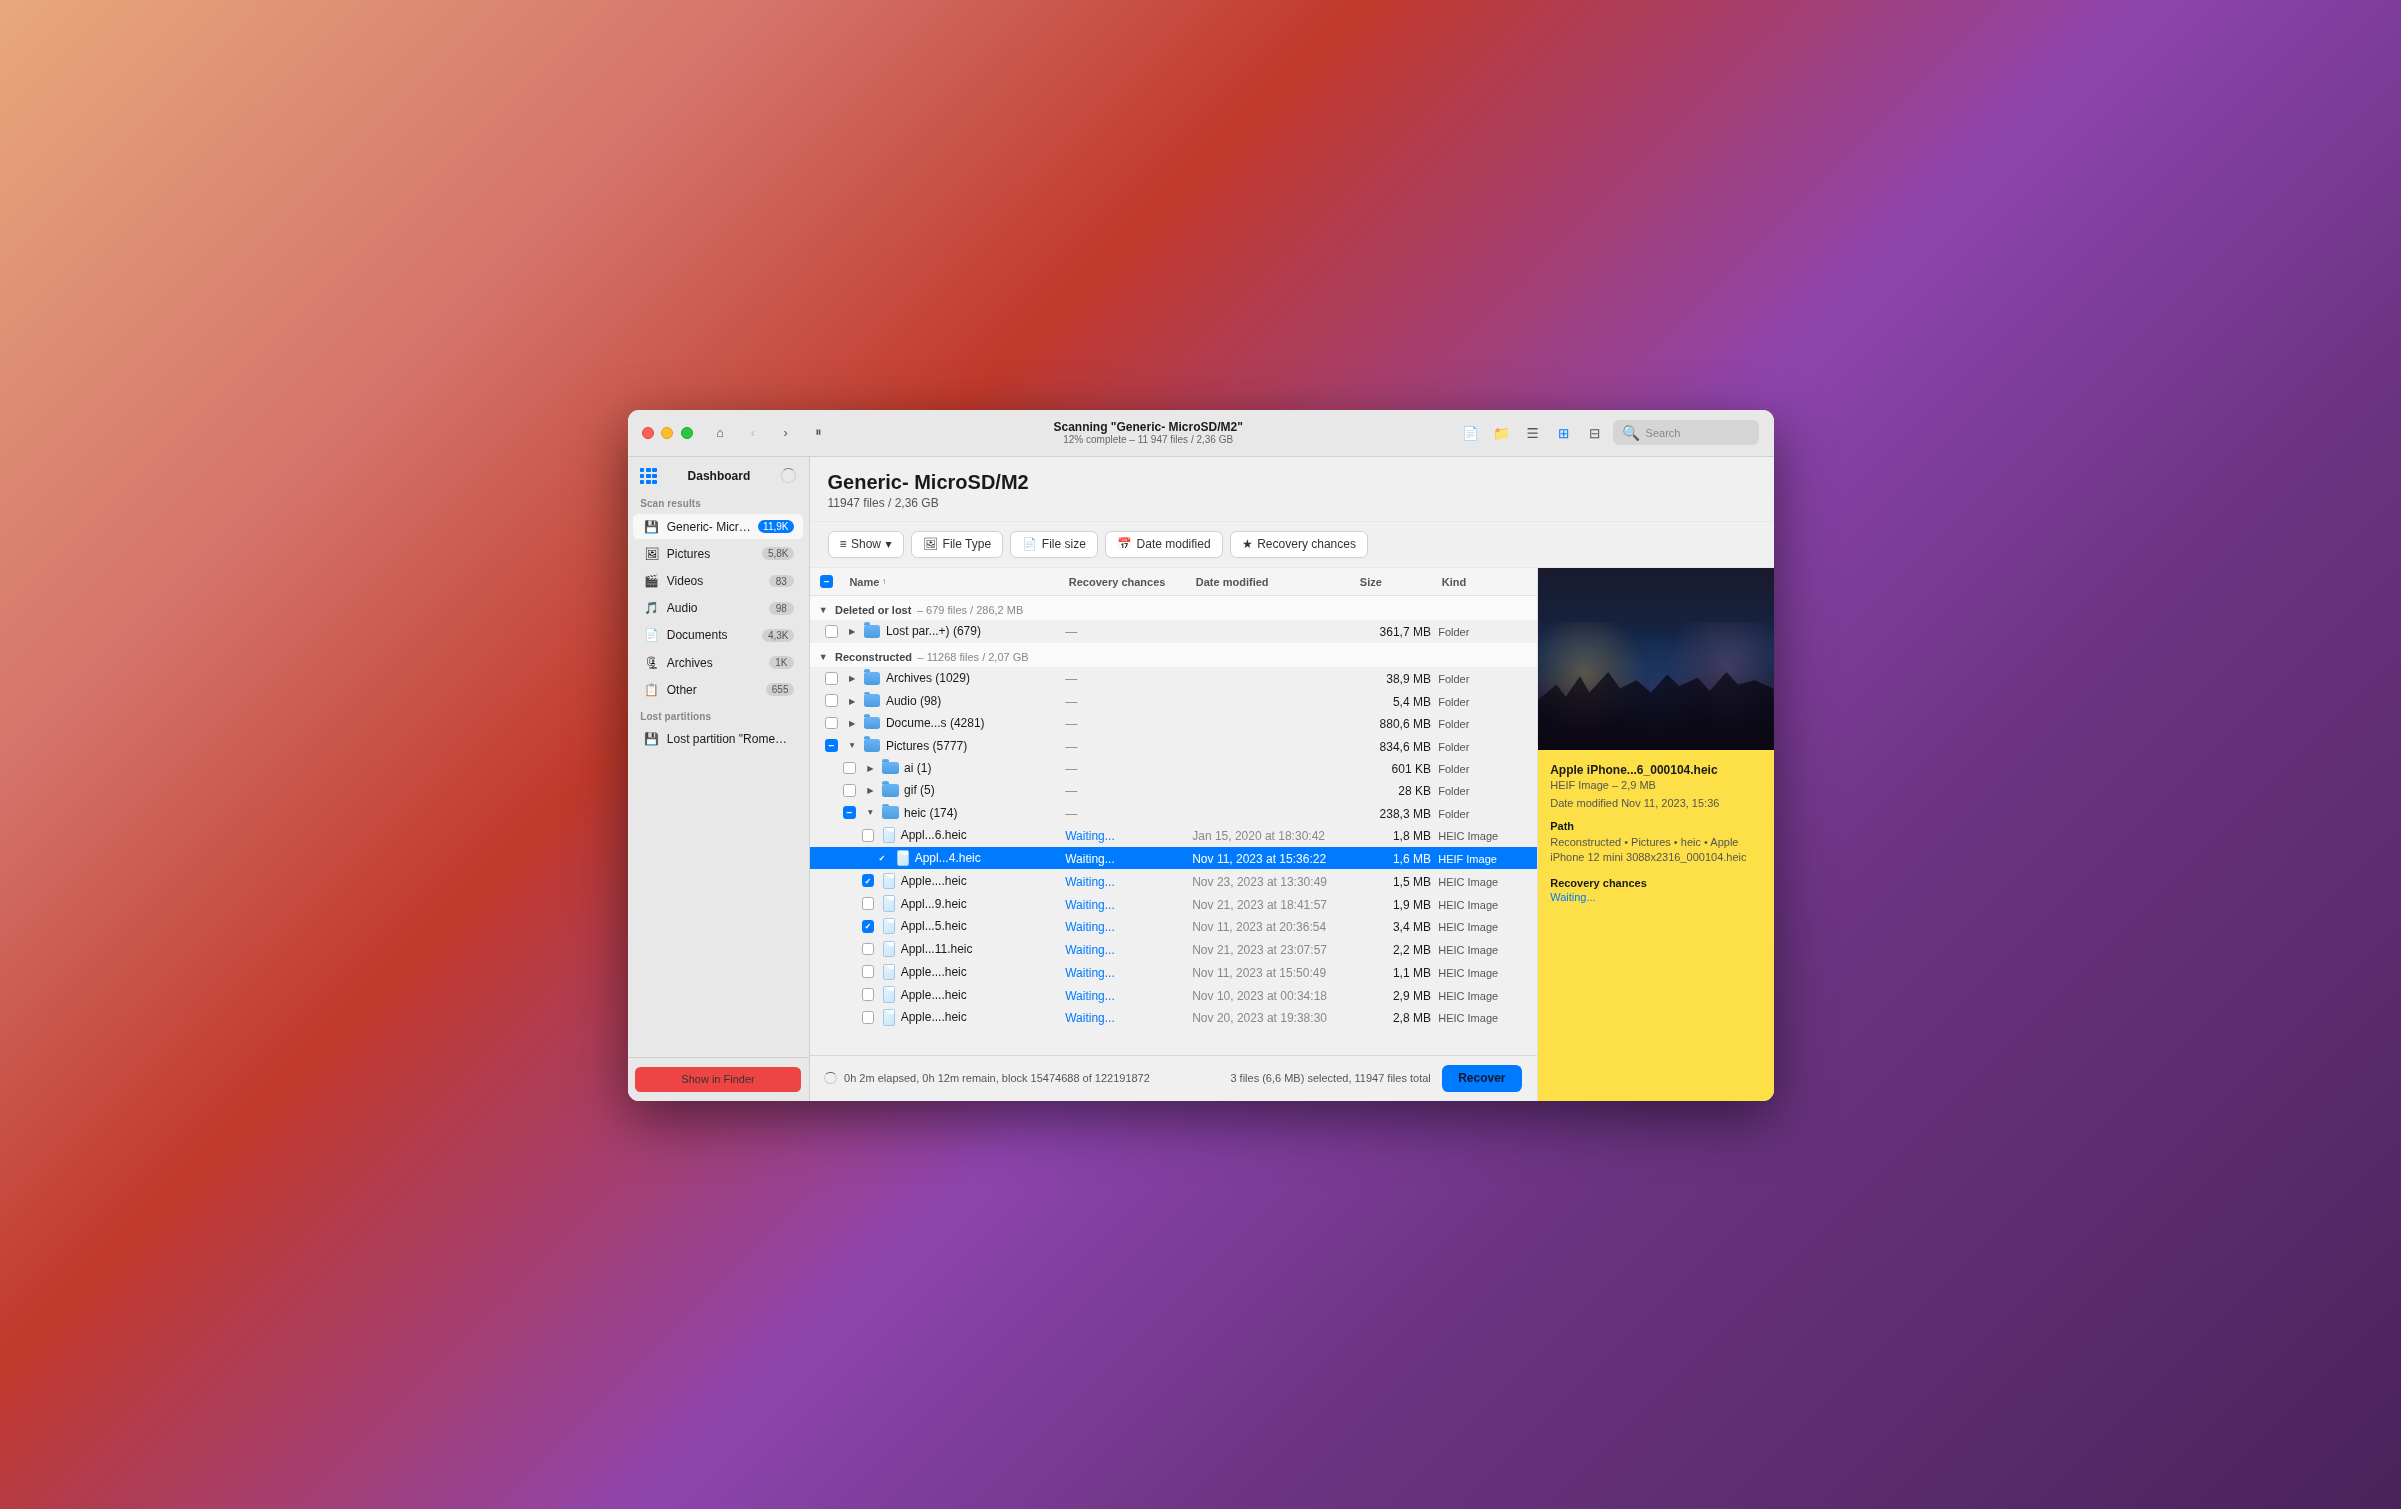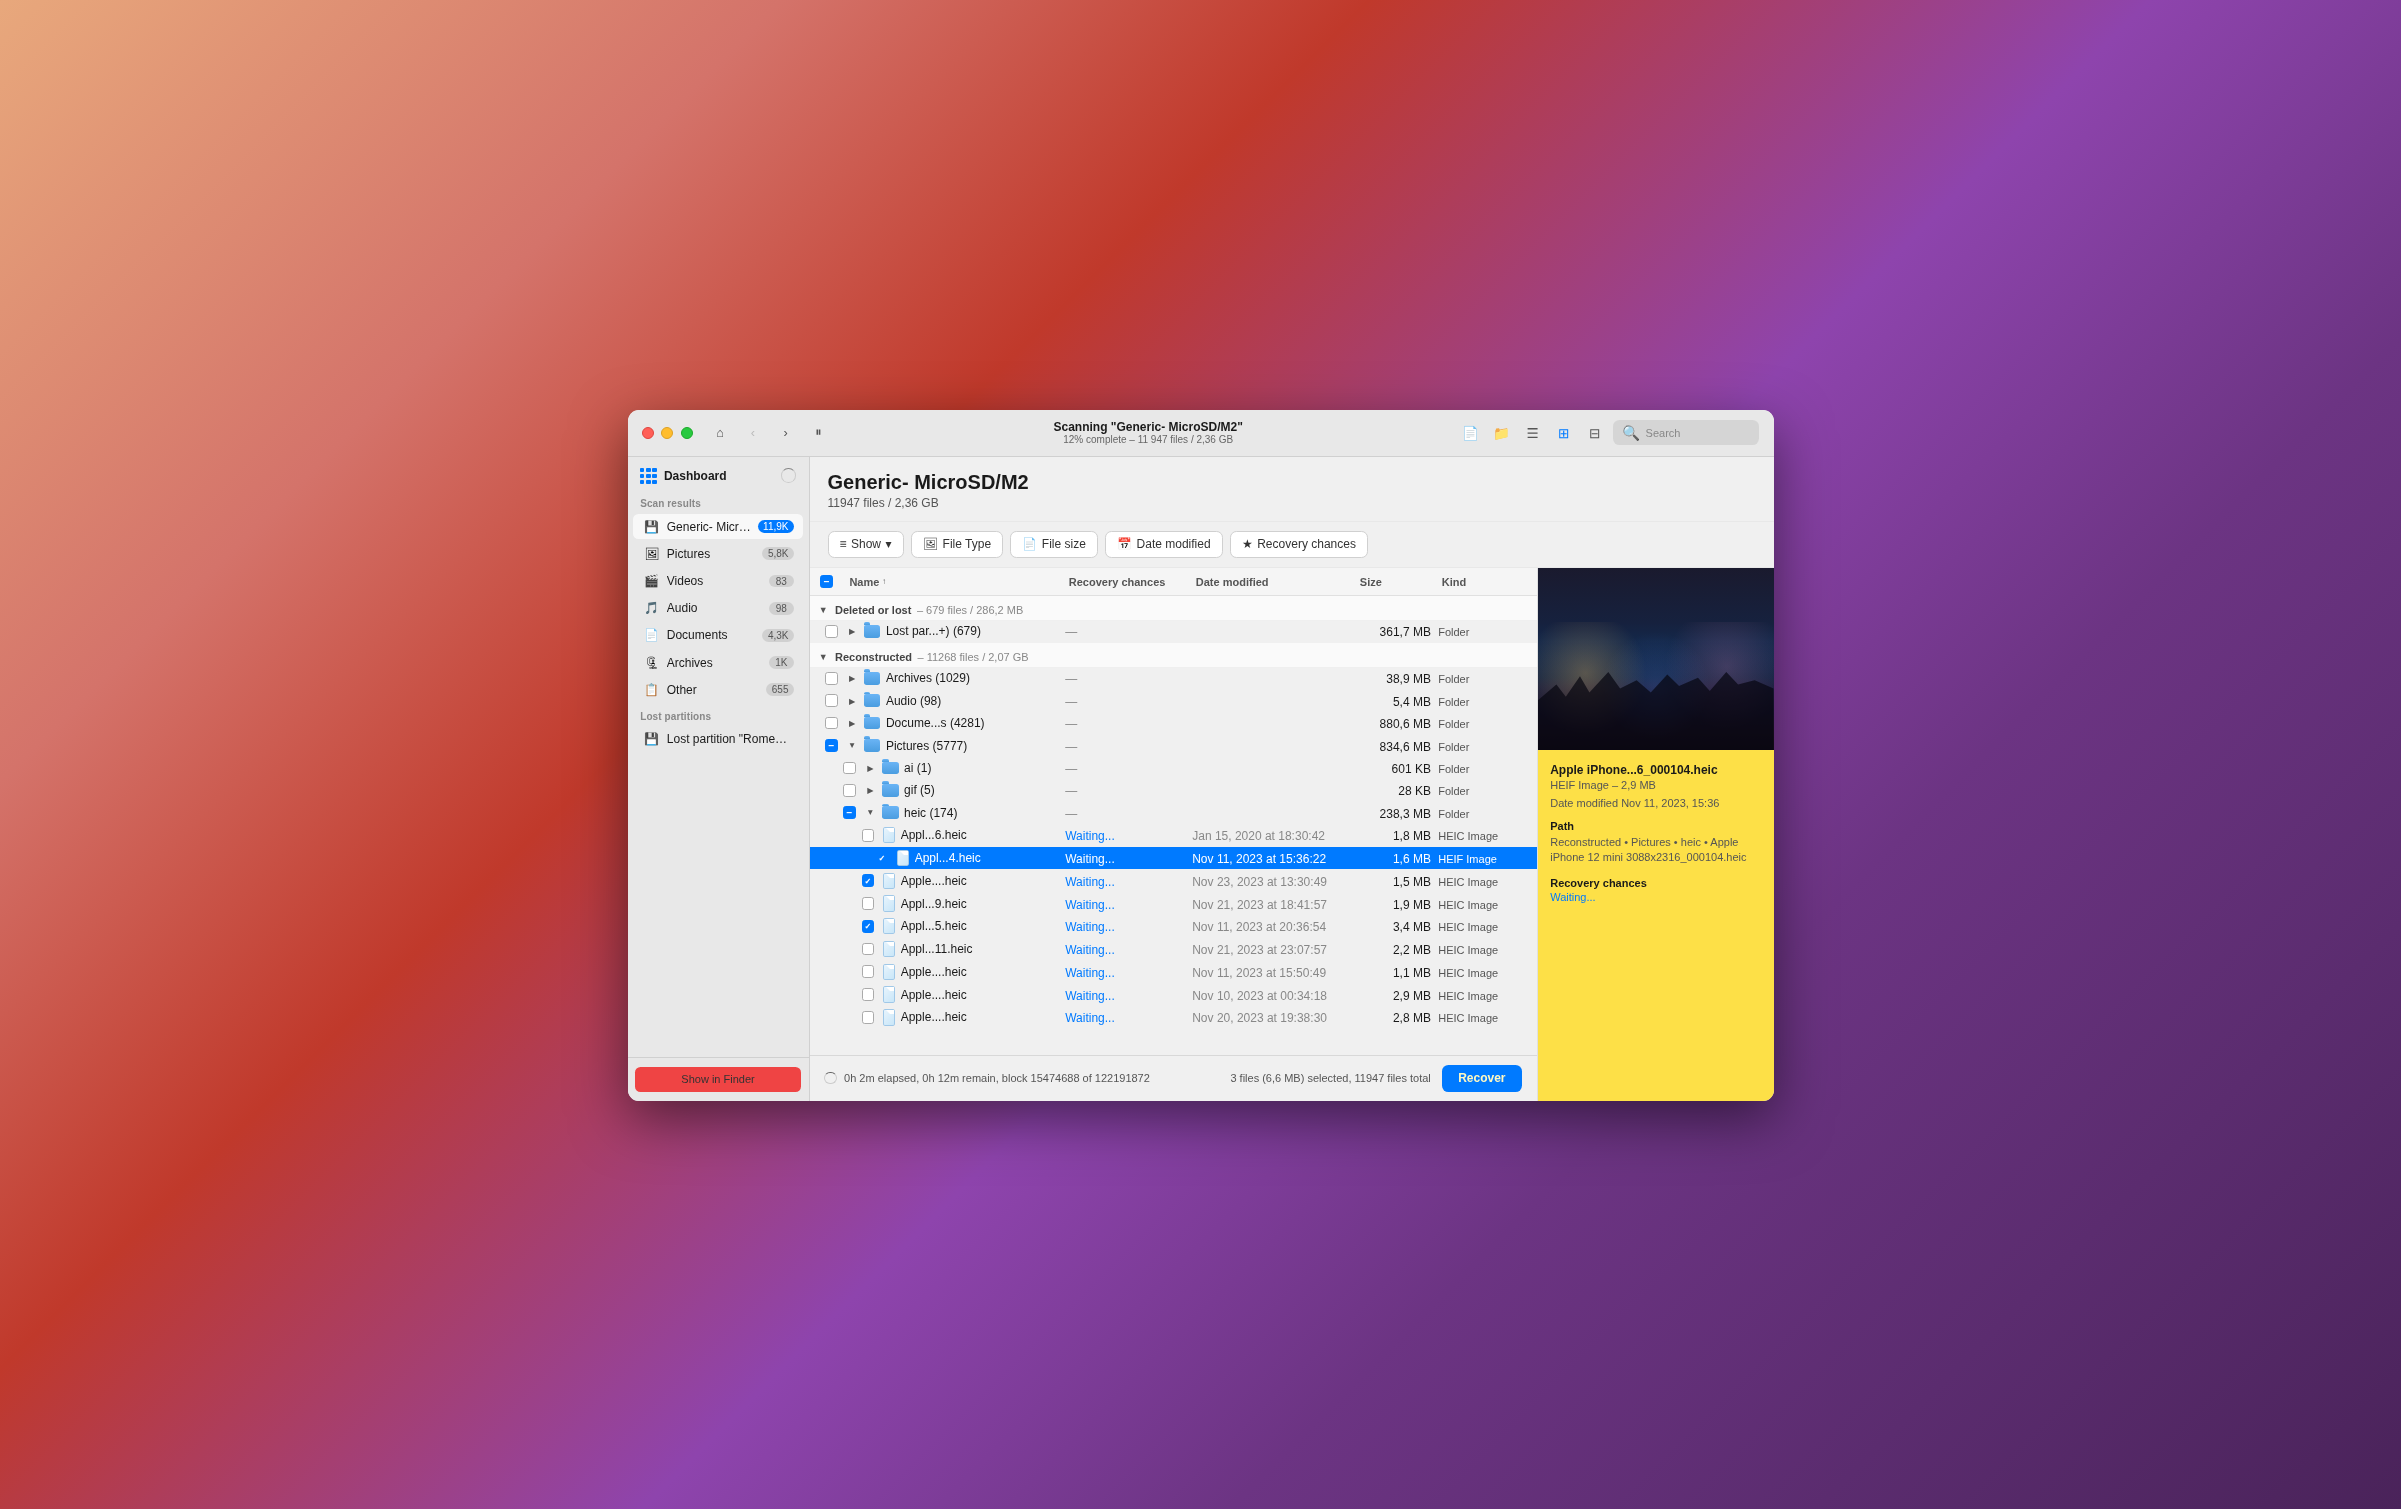--- a/index.html
+++ b/index.html
@@ -150,20 +150,21 @@
     }
     .dashboard-icon span {
       background: #007AFF;
       border-radius: 0.9px;
     }
     .sidebar-dashboard-label {
       font-size: 12px;
       font-weight: 600;
       color: #1a1a1a;
       flex: 1;
+      text-align: center;
     }
     .spinner {
       width: 14.6px; height: 14.6px;
       border: 1.8px solid #ccc;
       border-top-color: #888;
       border-radius: 50%;
       animation: spin 1s linear infinite;
     }
     @keyframes spin { to { transform: rotate(360deg); } }
 
@@ -552,21 +553,21 @@
       flex: 1;
     }
     .status-right {
       font-size: 11px;
       color: #555;
     }
     .recover-btn {
       margin-left: 11px;
       padding: 6.4px 16.4px;
       background: #007AFF;
-      color: #fef9c3;
+      color: #0f172a;
       border: none;
       border-radius: 6.4px;
       font-size: 12px;
       font-weight: 600;
       cursor: pointer;
       text-align: center;
     }
     .sidebar-lost-item {
       display: flex;
       align-items: center;

